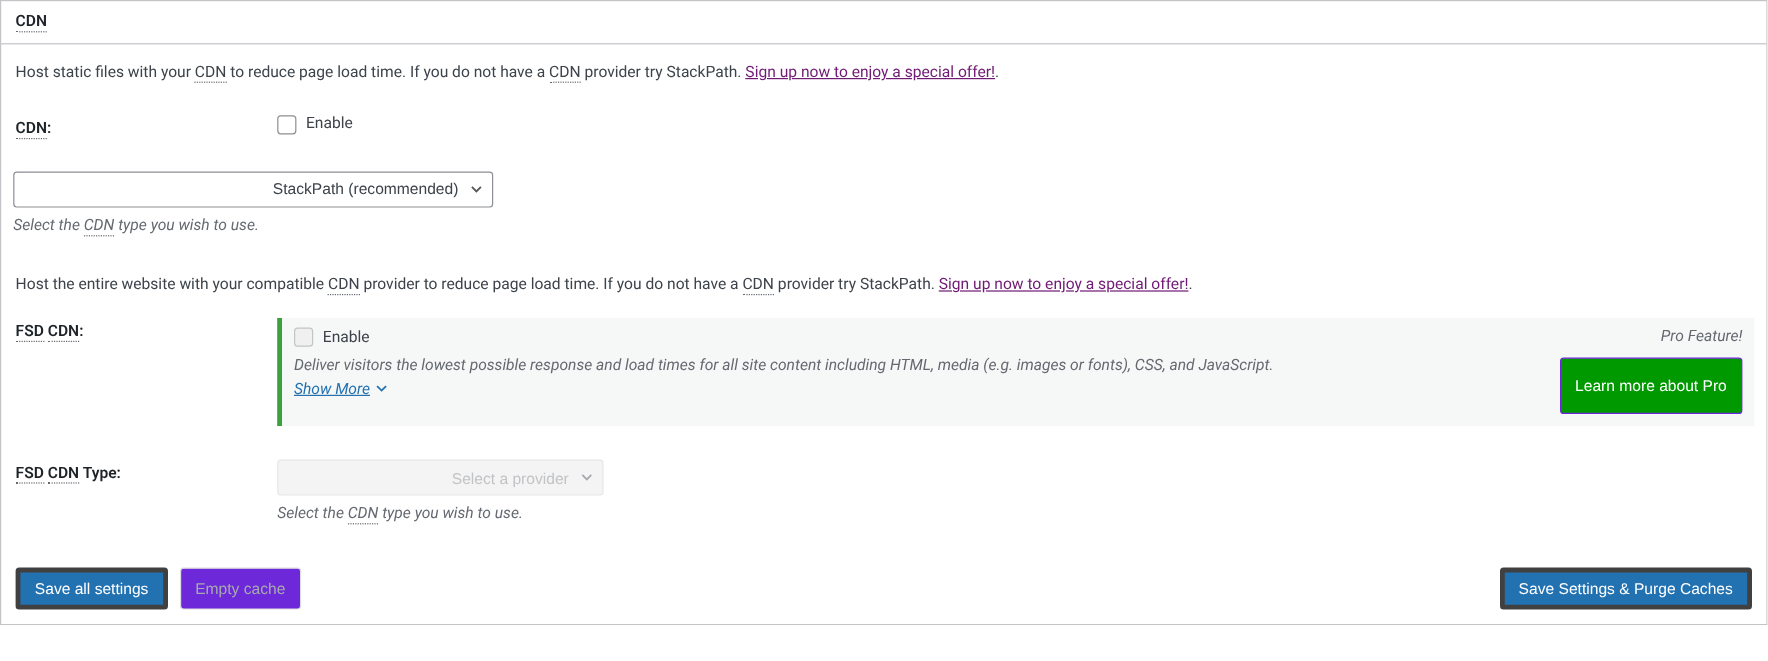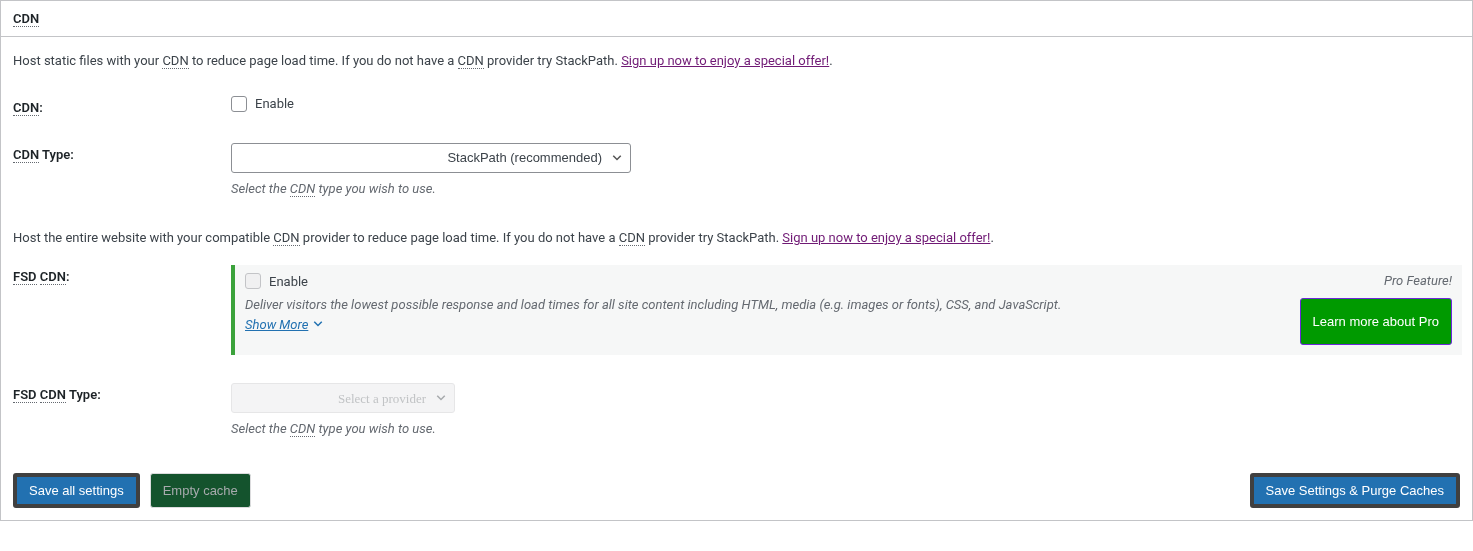--- a/index.html
+++ b/index.html
@@ -85,21 +85,21 @@
 .select-wrap { position: relative; display: inline-block; }
 .select-wrap .chevron {
   position: absolute;
   right: 8px;
   top: 50%;
   transform: translateY(-50%);
   pointer-events: none;
   color: #555;
 }
 select.wide { width: 400px; }
-select.narrow { width: 224px; font-family: Liberation Serif, serif; }
+select.narrow { width: 272px; }
 select:disabled {
   background: #f0f0f1;
   color: #a7aaad;
   cursor: default;
   border-color: #dcdcde;
 }
 p.intro {
   padding: 4px 2px 10px 2px;
   color: #3c434a;
   line-height: 1.6;
@@ -155,21 +155,21 @@
 .btn-primary {
   background: #2271b1;
   border: 4px solid #404040;
   color: #fff;
   padding: 6px 12px;
   border-radius: 3px;
   cursor: pointer;
   font-size: 13px;
 }
 .btn-secondary {
-  background: #14532d;
+  background: #6d28d9;
   border: 1px solid #dcdcde;
   color: #a7aaad;
   padding: 6px 12px;
   border-radius: 3px;
   cursor: default;
   font-size: 13px;
 }
 .intro-sec2 {
   padding: 16px 2px 2px 2px;
   color: #3c434a;
@@ -197,23 +197,20 @@
       </div>
       <div class="form-field-col">
         <div class="field-inline">
           <input type="checkbox" style="">
           <span>Enable</span>
         </div>
       </div>
     </div>
 
     <div class="form-row">
-      <div class="form-label-col">
-        <span class="abbr">CDN</span><span> Type:</span>
-      </div>
       <div class="form-field-col">
         <div class="select-wrap">
           <select class="wide">
             <option selected="">StackPath (recommended)</option>
           </select>
           <span class="chevron chevron-icon">
             <svg viewBox="0 0 16 16">
                 <path d="M3 5l5 5 5-5" fill="none" stroke="#555" stroke-width="2"></path>
               </svg>
           </span>

